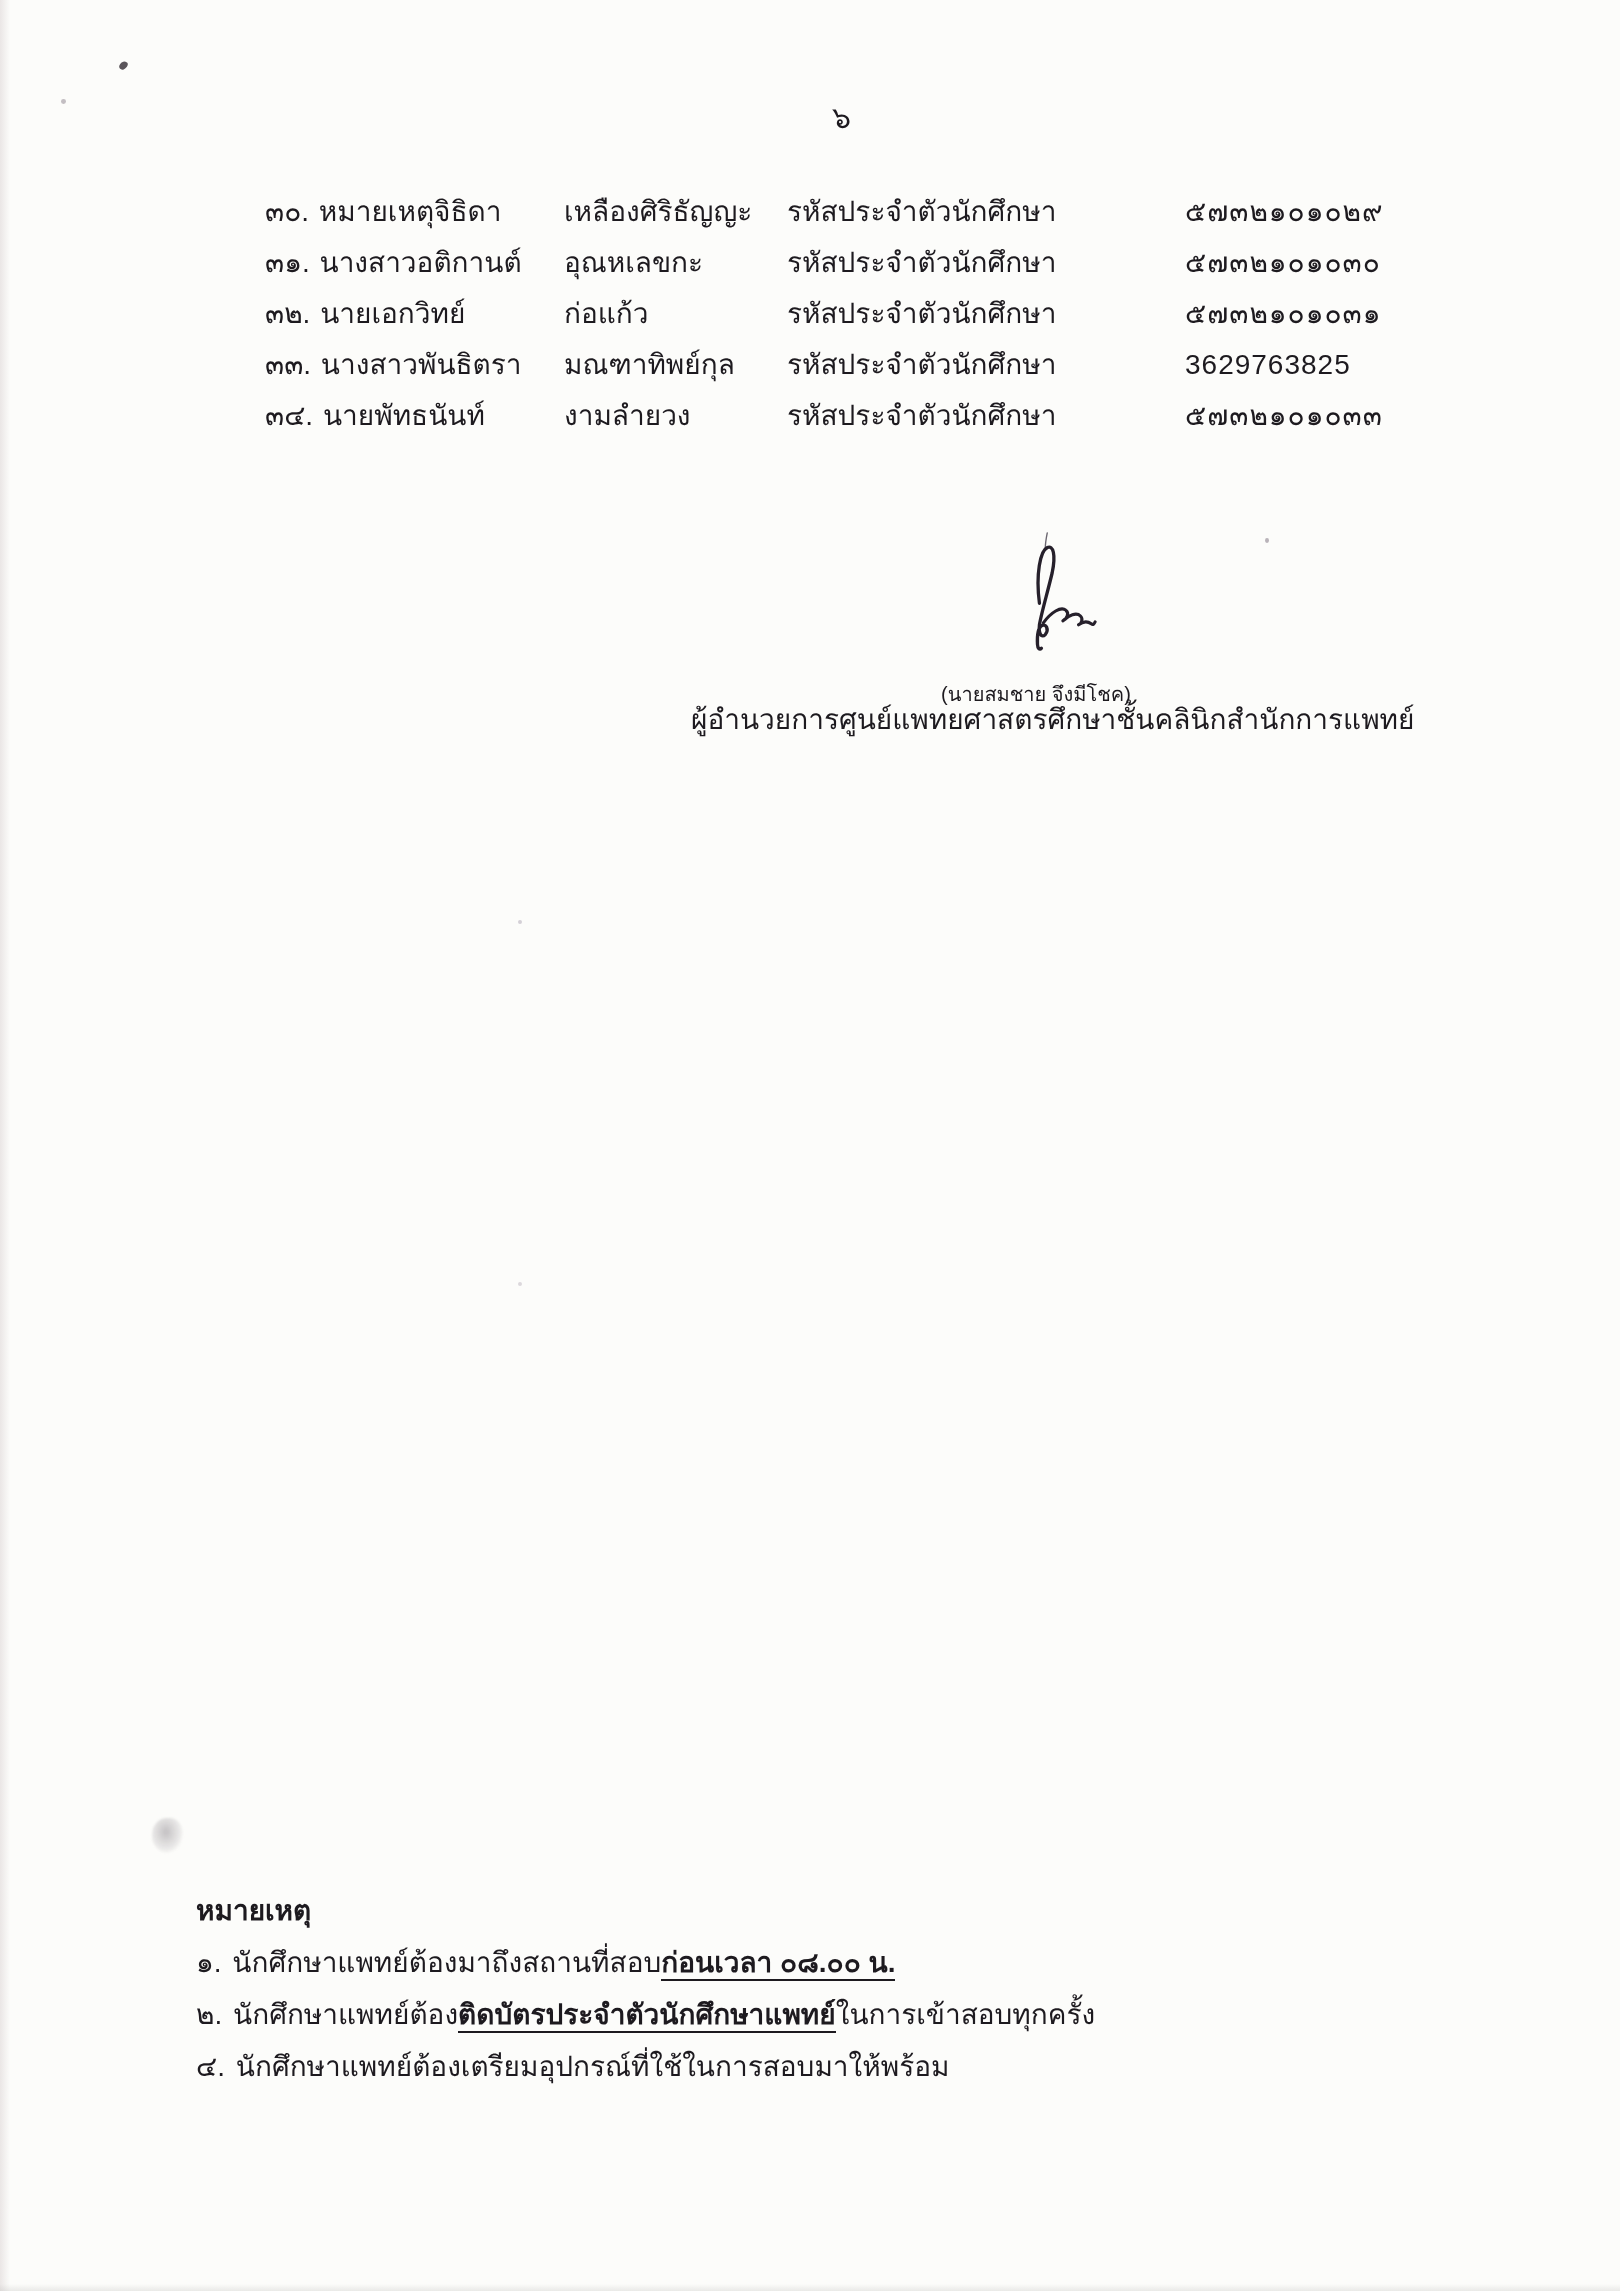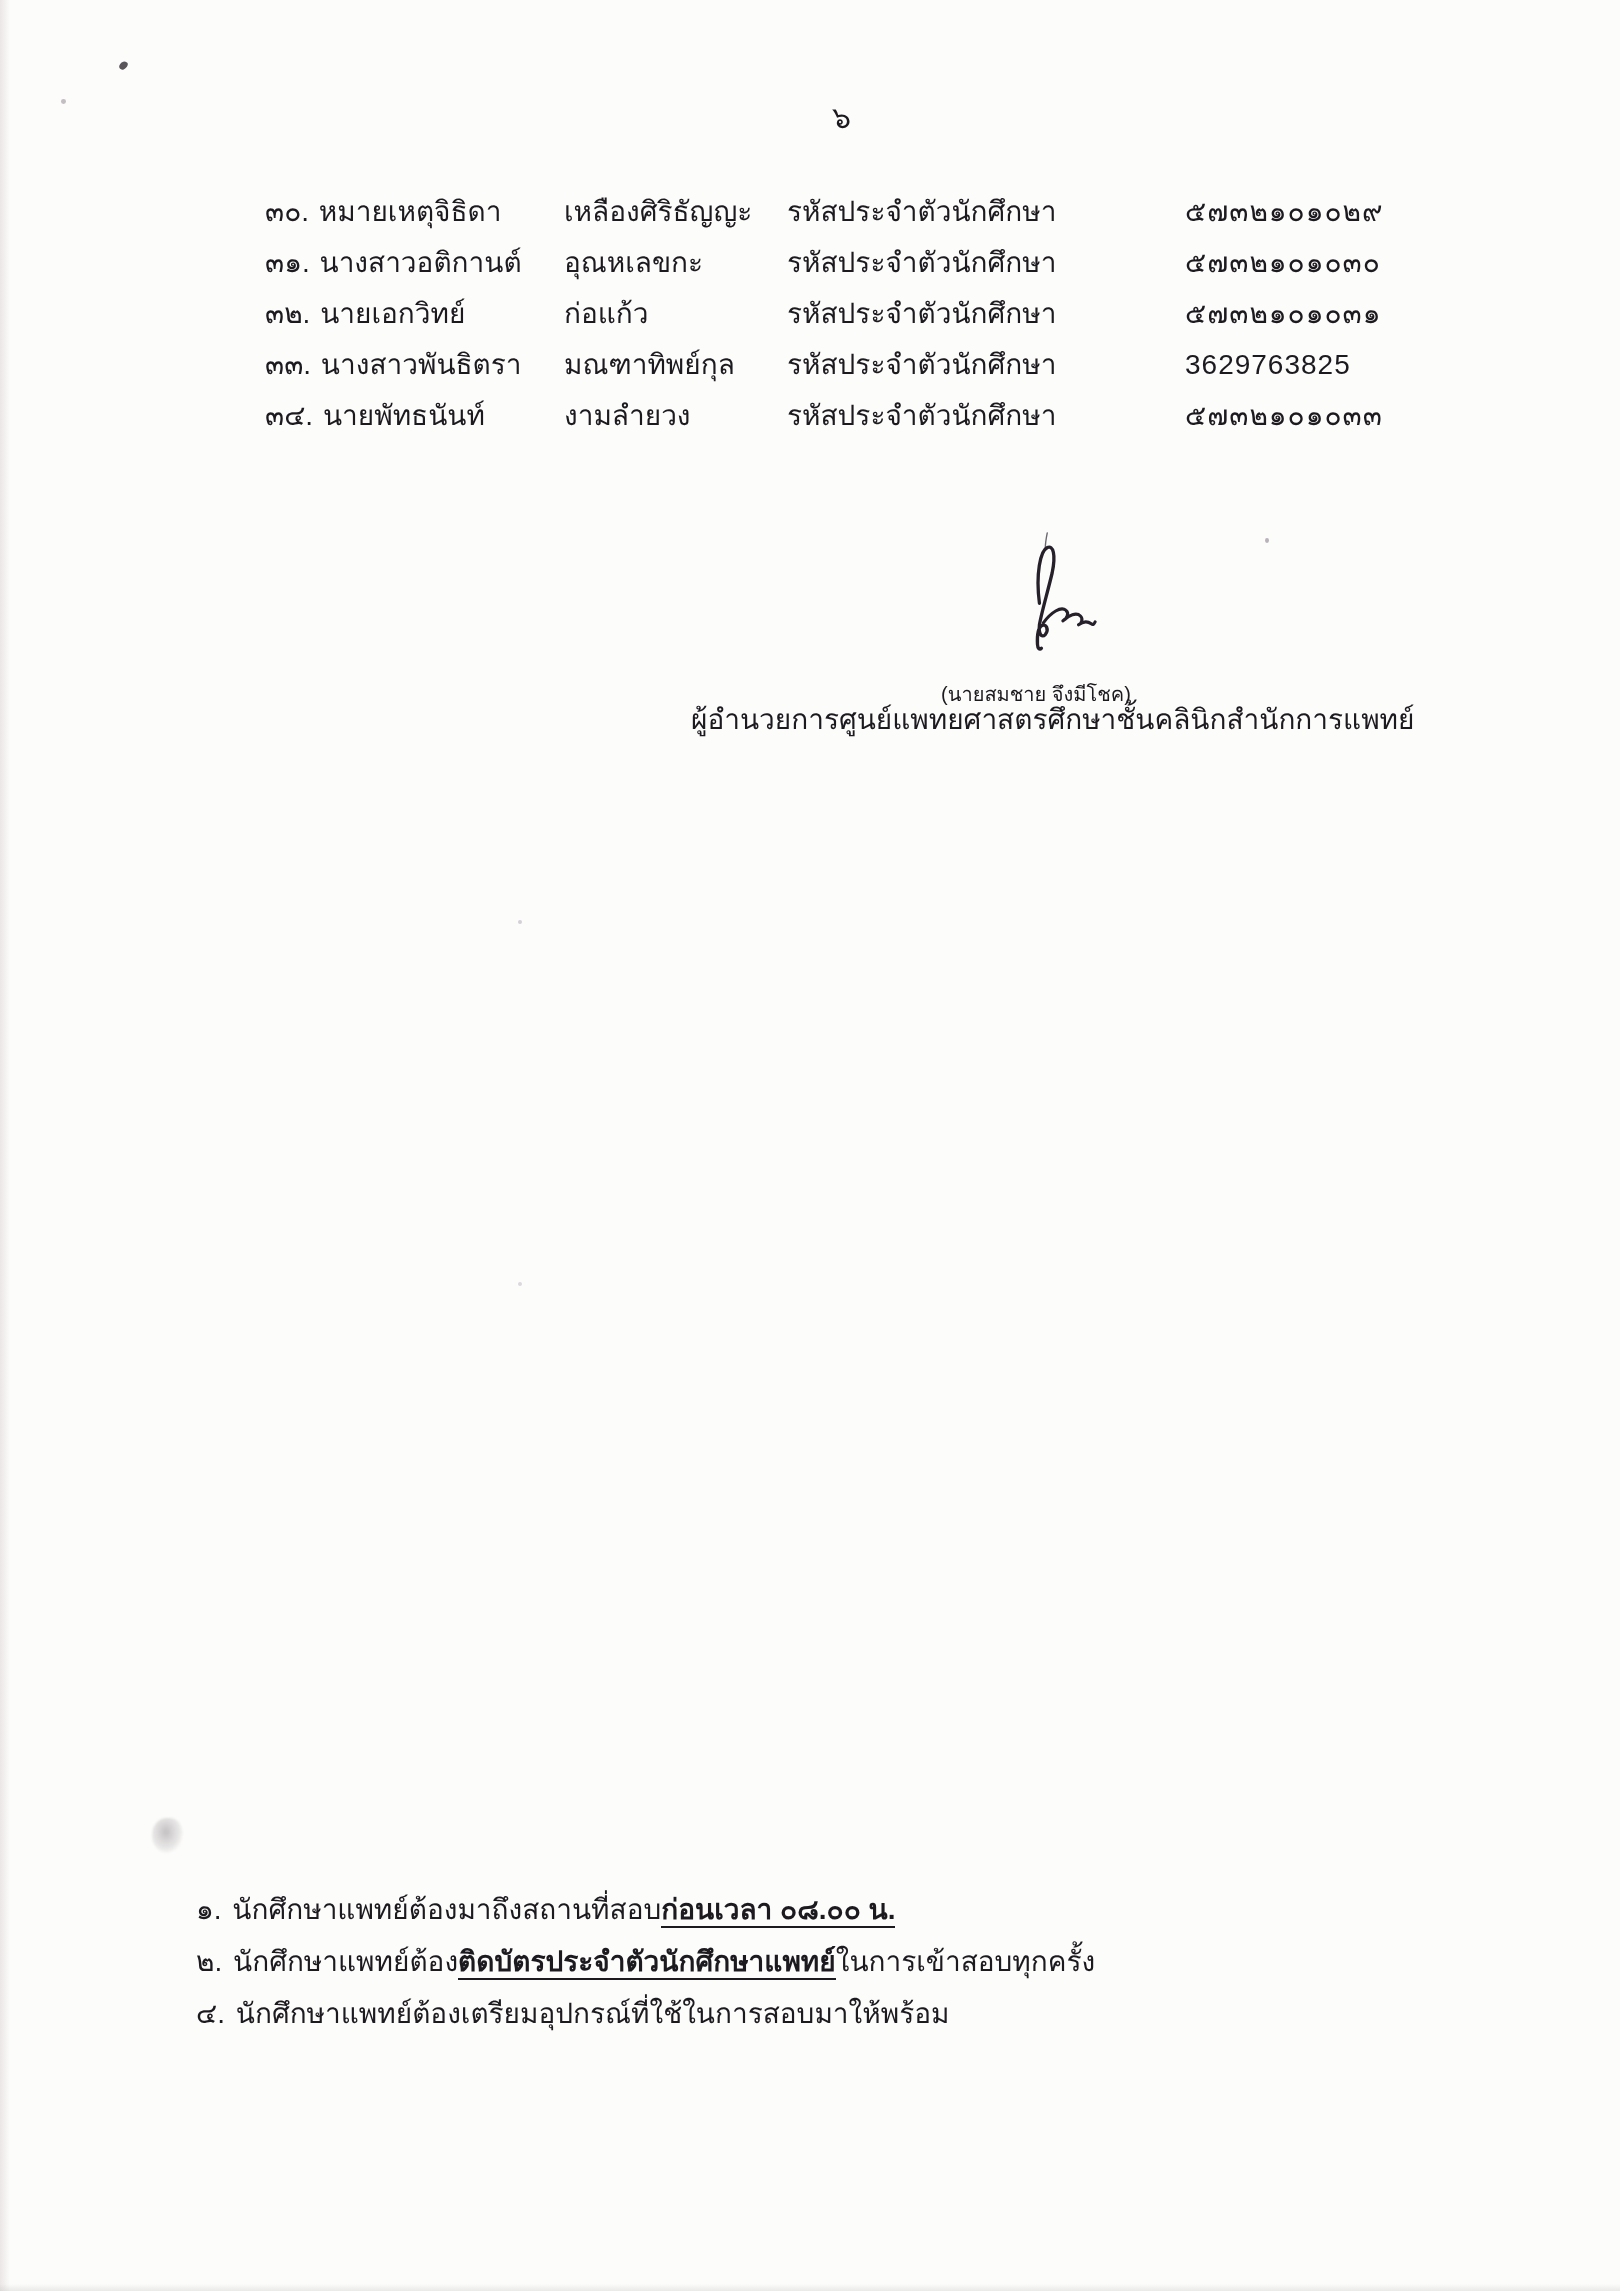--- a/index.html
+++ b/index.html
@@ -187,20 +187,21 @@
     <svg class="signature-svg" viewBox="0 0 88 130" fill="none" xmlns="http://www.w3.org/2000/svg">
       <path d="M33 2 C 32 7, 31 12, 31 18" stroke="#3a3340" stroke-width="1.4" stroke-linecap="round" opacity="0.75"></path>
       <path d="M25 74 C 21 44, 26 20, 33 17 C 39 14, 42 24, 38 43 C 33 64, 27 84, 25 96 C 24 105, 27 110, 31 106 C 35 101, 32 94, 27 97 C 24 99, 22.5 107, 23 116 C 23.2 120, 25 122, 27 120" stroke="#26202b" stroke-width="3.4" stroke-linecap="round" stroke-linejoin="round"></path>
       <path d="M29 94 C 37 83, 47 77, 52 81 C 56 84, 53 90, 49 92 C 55 86, 63 83, 67 87 C 70 90, 68 95, 65 96 C 69 93, 74 92, 78 95 C 80 96.5, 81 95, 82 93" stroke="#26202b" stroke-width="3.2" stroke-linecap="round" stroke-linejoin="round"></path>
     </svg>
     <div class="signatory-name">(นายสมชาย จึงมีโชค)</div>
     <div class="signatory-title">ผู้อำนวยการศูนย์แพทยศาสตรศึกษาชั้นคลินิกสำนักการแพทย์</div>
   </div>
 
   <div class="notes">
+    <div class="notes-heading">หมายเหตุ</div>
     <div id="notes-list">
   <div class="note-item">
     <span class="note-no">๑.</span><span class="note-segments"><span>นักศึกษาแพทย์ต้องมาถึงสถานที่สอบ</span><span class="seg-emph">ก่อนเวลา ๐๘.๐๐ น.</span></span>
   </div>
 
   <div class="note-item">
     <span class="note-no">๒.</span><span class="note-segments"><span>นักศึกษาแพทย์ต้อง</span><span class="seg-emph">ติดบัตรประจำตัวนักศึกษาแพทย์</span><span>ในการเข้าสอบทุกครั้ง</span></span>
   </div>
 
 

